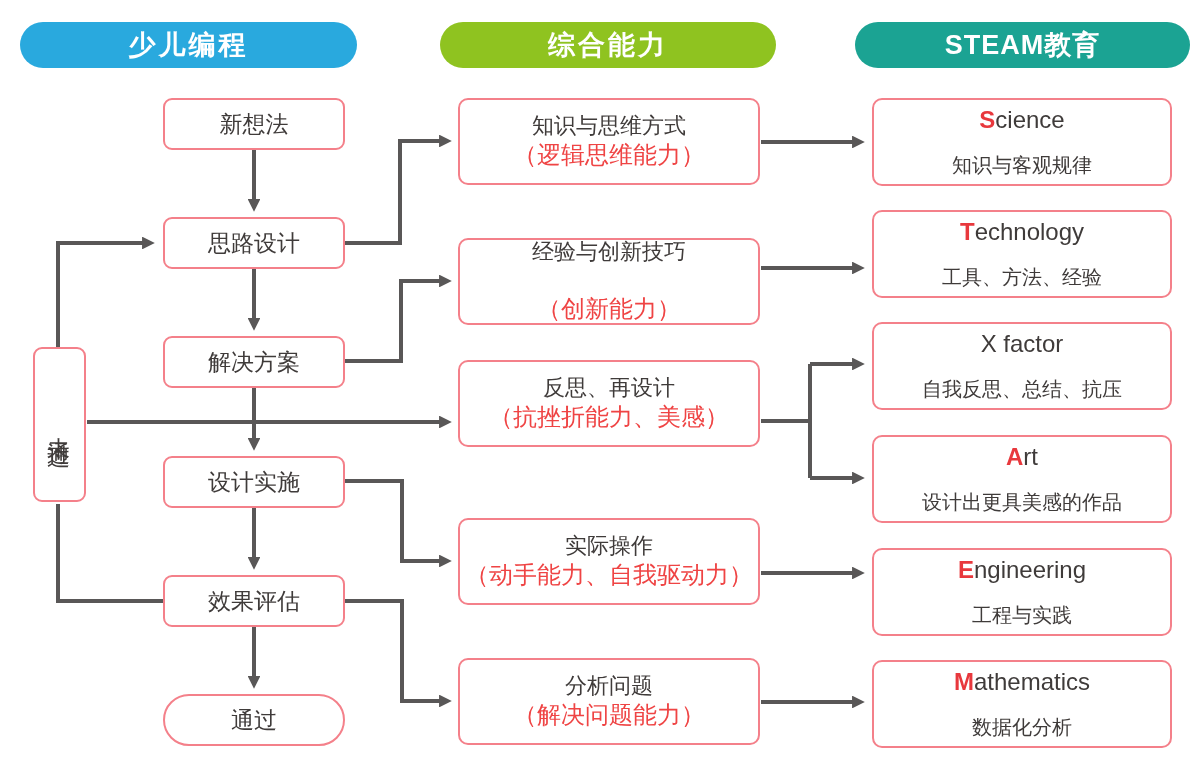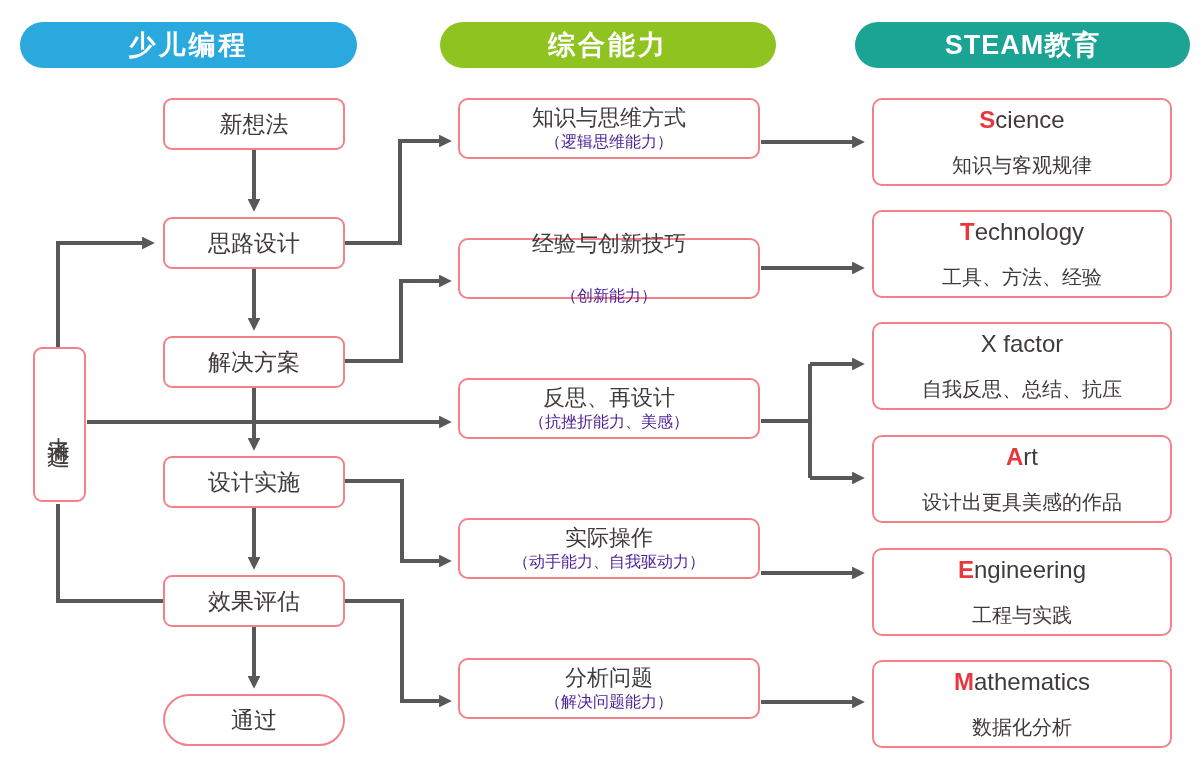--- a/index.html
+++ b/index.html
@@ -17,24 +17,24 @@
   .box{position:absolute;background:#ffffff;border:2px solid #f4808a;box-sizing:border-box;
        display:flex;flex-direction:column;align-items:center;justify-content:center;
        color:#3f3b3a;}
   .step{left:163px;width:182px;height:52px;border-radius:9px;font-size:23px;font-weight:500;}
   .step-1{top:98px;}  .step-2{top:217px;} .step-3{top:336px;}
   .step-4{top:456px;} .step-5{top:575px;} .step-6{top:694px;border-radius:26px;}
 
   .fail{left:33px;top:347px;width:53px;height:155px;border-radius:9px;font-size:23px;
         font-weight:500;writing-mode:vertical-rl;text-orientation:upright;letter-spacing:4px;}
 
-  .ability{left:458px;width:302px;height:61px;border-radius:10px;font-family:Liberation Serif, serif;}
+  .ability{left:458px;width:302px;height:87px;border-radius:10px;font-family:Liberation Serif, serif;}
   .ability .title{font-size:22px;font-weight:500;line-height:1.25;}
-  .ability .subtitle{font-size:16px;font-weight:500;color:#4c1d95;line-height:1.3;}
-  .ab-1{top:98px;} .ab-2{top:238px;gap:28px;} .ab-3{top:378px;} .ab-4{top:518px;} .ab-5{top:658px;}
+  .ability .subtitle{font-size:24px;font-weight:500;color:#ef4444;line-height:1.3;}
+  .ab-1{top:98px;} .ab-2{top:238px;gap:28px;} .ab-3{top:360px;} .ab-4{top:518px;} .ab-5{top:658px;}
 
   .steam{left:872px;width:300px;height:88px;border-radius:10px;}
   .steam .title{font-size:24px;font-weight:500;line-height:1.2;}
   .steam .initial{font-weight:bold;color:#e8383d;}
   .steam .initial.plain{color:#3f3b3a;font-weight:500;}
   .steam .subtitle{font-size:20px;line-height:1.3;margin-top:18px;}
   .st-1{top:98px;align-items:center;} .st-2{top:210px;} .st-3{top:322px;} .st-4{top:435px;}
   .st-5{top:548px;} .st-6{top:660px;}
 </style>
 </head>

